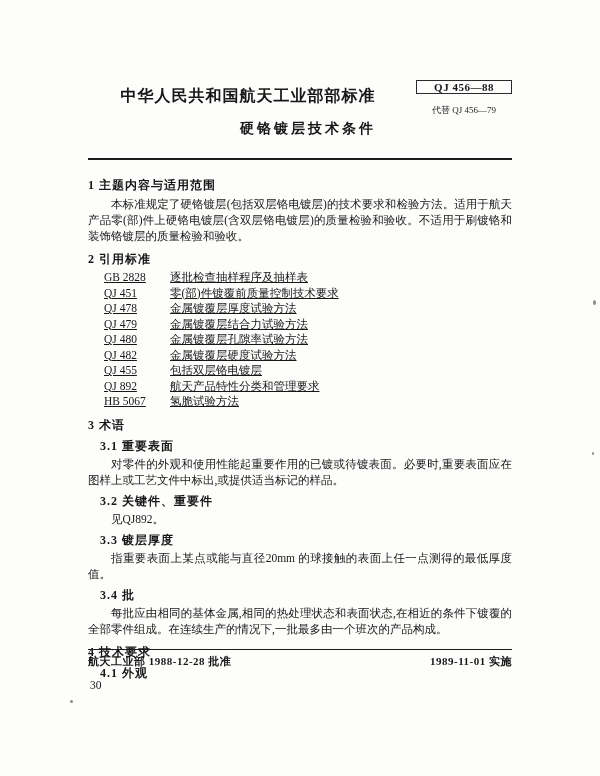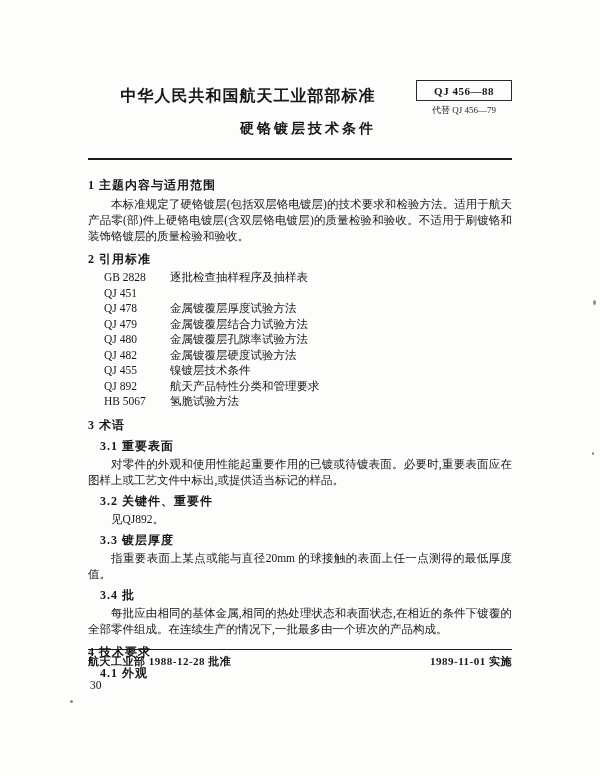--- a/index.html
+++ b/index.html
@@ -18,21 +18,21 @@
   }
   
   .header { position: absolute; left: 88px; top: 80px; width: 424px; height: 80px; }
   .authority {
     position: absolute; left: 0; right: 104px; top: 6px;
     text-align: center; font-size: 16px; font-weight: bold; letter-spacing: 1px;
     white-space: nowrap;
   }
   .num-box {
     position: absolute; right: 0; top: 0;
-    width: 96px; height: 21px;
+    width: 96px; height: 14px;
     border: 1px solid #2a2a2a;
     display: flex; align-items: center; justify-content: center;
     font-size: 11px; font-weight: bold; letter-spacing: 0.5px;
   }
   .replaces {
     position: absolute; right: 0; top: 24px; width: 96px;
     text-align: center; font-size: 9px; color: #222;
     white-space: nowrap;
   }
   .doc-title {
@@ -43,21 +43,21 @@
     position: absolute; left: 88px; top: 158px;
     width: 424px; height: 2px; background: #1b1b1b;
   }
   
   .doc-body {
     position: absolute; left: 88px; top: 170px; width: 424px;
     font-size: 11.5px; line-height: 16px;
   }
   .sec-h { font-weight: bold; font-size: 12px; margin: 7px 0 3px; letter-spacing: 1px; }
   .para { margin: 0 0 2px; text-indent: 2em; text-align: justify; }
-  .std-list { margin: 2px 0 2px; padding-left: 16px; }
+  .std-list { margin: 2px 0 2px; padding-left: 16px; text-decoration: underline; }
   .std-row { display: flex; line-height: 15.5px; }
   .std-code { width: 66px; flex: 0 0 66px; }
   .std-title { flex: 1; }
   .term-h { font-weight: bold; font-size: 12px; margin: 5px 12px 2px; letter-spacing: 1px; }
   
   .footer-line {
     position: absolute; left: 88px; top: 649px;
     width: 424px; height: 1px; background: #1b1b1b;
   }
   .footer {
@@ -97,40 +97,41 @@
     <p class="para">本标准规定了硬铬镀层(包括双层铬电镀层)的技术要求和检验方法。适用于航天产品零(部)件上硬铬电镀层(含双层铬电镀层)的质量检验和验收。不适用于刷镀铬和装饰铬镀层的质量检验和验收。</p>
 
     <div class="sec-h">2 引用标准</div>
     <div class="std-list">
       <div class="std-row">
         <span class="std-code">GB 2828</span>
         <span class="std-title">逐批检查抽样程序及抽样表</span>
       </div>
       <div class="std-row">
         <span class="std-code">QJ 451</span>
+        <span class="std-title">零(部)件镀覆前质量控制技术要求</span>
       </div>
       <div class="std-row">
         <span class="std-code">QJ 478</span>
         <span class="std-title">金属镀覆层厚度试验方法</span>
       </div>
       <div class="std-row">
         <span class="std-code">QJ 479</span>
         <span class="std-title">金属镀覆层结合力试验方法</span>
       </div>
       <div class="std-row">
         <span class="std-code">QJ 480</span>
         <span class="std-title">金属镀覆层孔隙率试验方法</span>
       </div>
       <div class="std-row">
         <span class="std-code">QJ 482</span>
         <span class="std-title">金属镀覆层硬度试验方法</span>
       </div>
       <div class="std-row">
         <span class="std-code">QJ 455</span>
-        <span class="std-title">镍镀层技术条件</span>
+        <span class="std-title">包括双层铬电镀层</span>
       </div>
       <div class="std-row">
         <span class="std-code">QJ 892</span>
         <span class="std-title">航天产品特性分类和管理要求</span>
       </div>
       <div class="std-row">
         <span class="std-code">HB 5067</span>
         <span class="std-title">氢脆试验方法</span>
       </div>
     </div>

